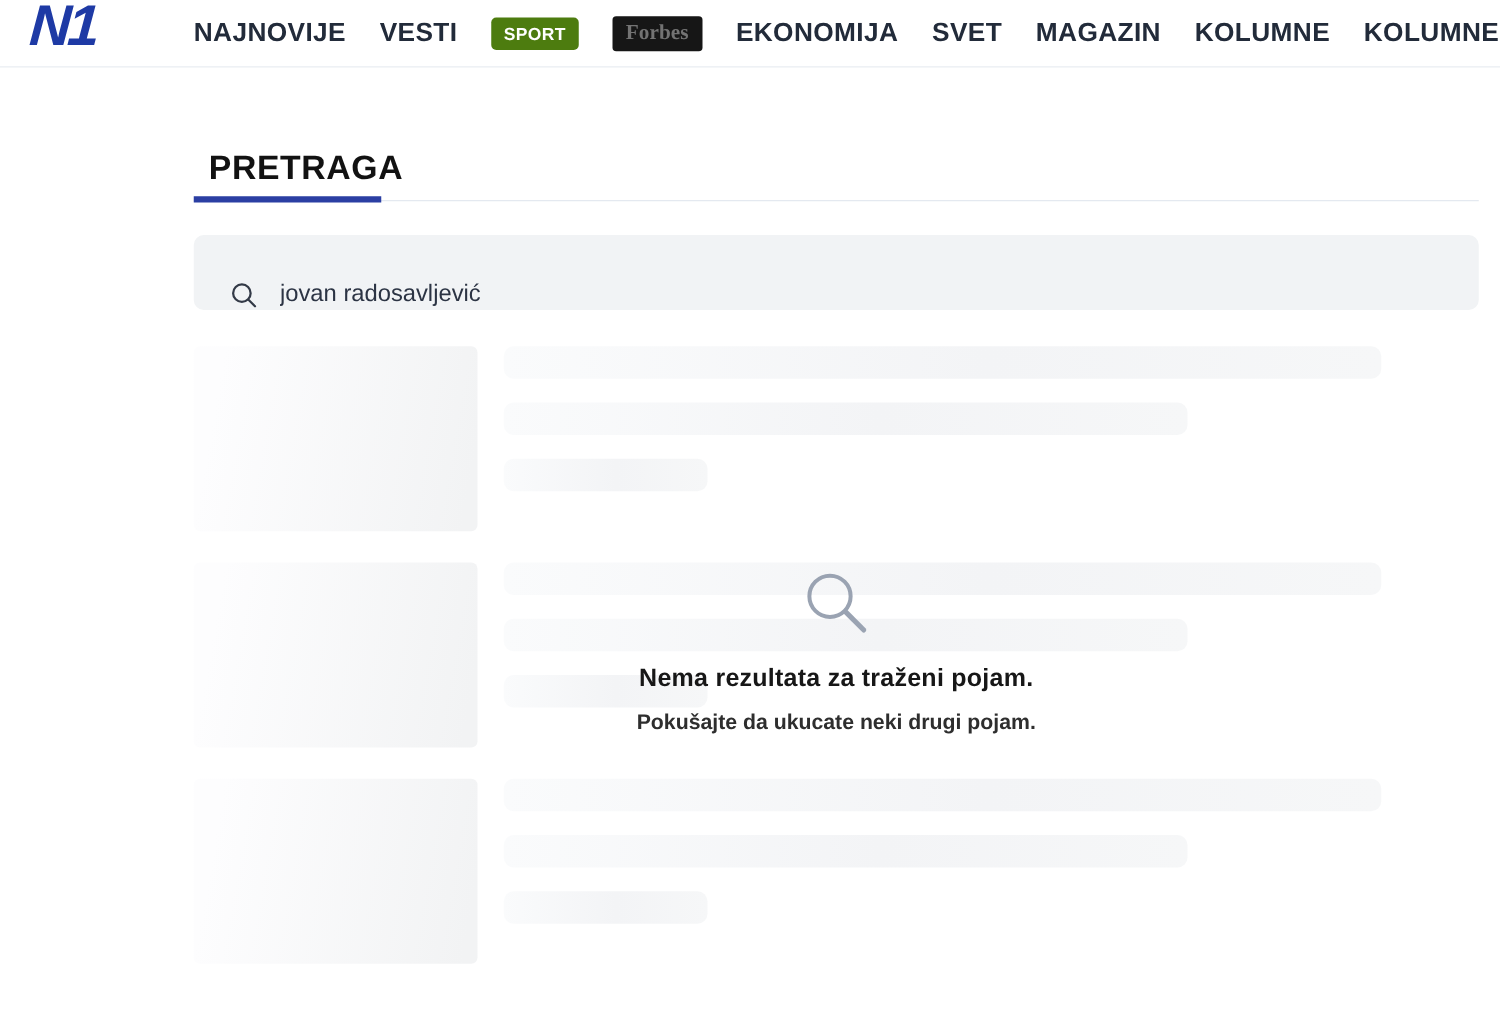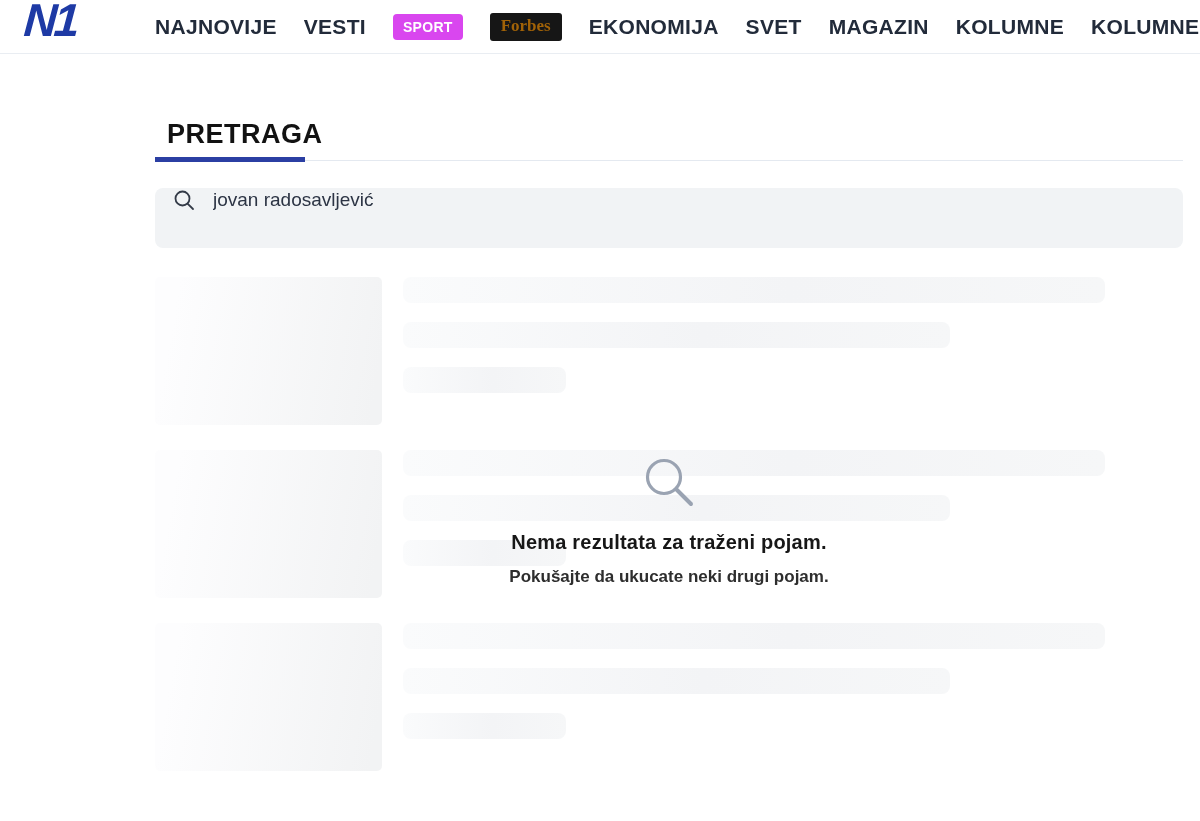--- a/index.html
+++ b/index.html
@@ -31,25 +31,25 @@
   .nav-menu {
     position:absolute; left:155px; top:0; height:54px;
     display:flex; align-items:center; gap:27px;
   }
   .nav-item {
     font-size:21px; font-weight:600; color:#222b3a;
     letter-spacing:0.3px; cursor:pointer; white-space:nowrap;
     text-decoration:none;
   }
   .nav-item.badge-red {
-    background:#d946ef; color:#ffffff;
+    background:#4d7c0f; color:#ffffff;
     padding:5px 10px; border-radius:4px; font-size:14px;
   }
   .nav-item.badge-dark {
-    background:#161616; color:#a16207;
+    background:#161616; color:#737373;
     padding:3px 11px 5px 11px; border-radius:3px;
     font-family:"Liberation Serif", serif;
     font-size:17px; font-weight:700; letter-spacing:0;
   }
 
   
   .container {
     margin-left:155px;
     width:1028px;
   }
@@ -74,22 +74,22 @@
     width:150px; height:5px;
     background:#2b3fa3;
   }
 
   
   .search-bar {
     margin-top:27px;
     height:60px;
     background:#f1f3f5;
     border-radius:8px;
-    display:flex; align-items:flex-start;
-    padding:0 17px;
+    display:flex; align-items:flex-end;
+    padding:0 28px;
   }
   .search-bar svg { flex:none; display:block; }
   .search-input {
     border:none; background:transparent; outline:none;
     margin-left:15px;
     font-family:"Liberation Sans", sans-serif;
     font-size:19px; color:#2c3444;
     width:100%;
   }
 

